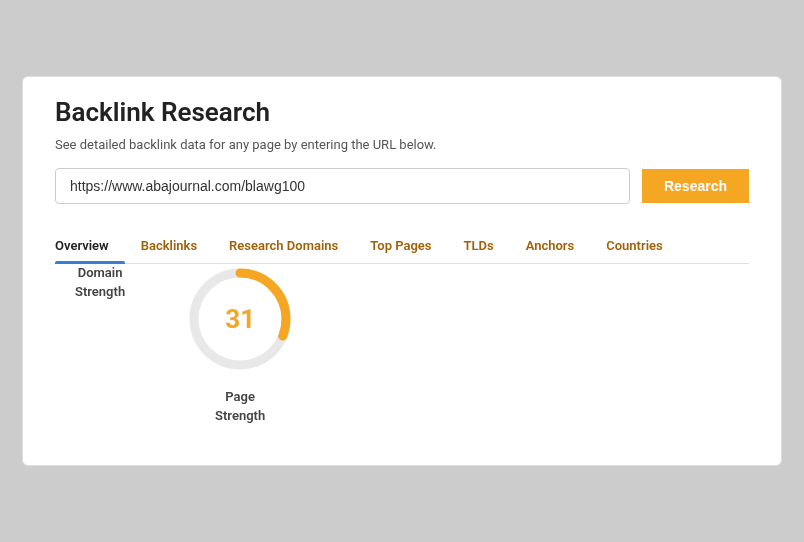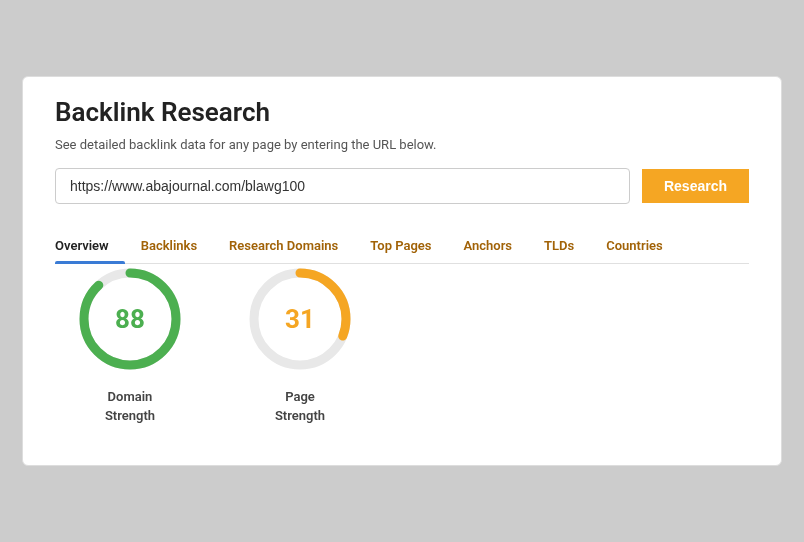--- a/index.html
+++ b/index.html
@@ -154,35 +154,28 @@
   <div class="search-row">
     <input class="url-input" type="text" value="https://www.abajournal.com/blawg100" style="">
     <button class="research-btn">Research</button>
   </div>
 
   <nav class="tabs">
     <a class="tab active">Overview</a>
     <a class="tab">Backlinks</a>
     <a class="tab">Research Domains</a>
     <a class="tab">Top Pages</a>
+    <a class="tab">TLDs</a>
     <a class="tab">Anchors</a>
-    <a class="tab">TLDs</a>
     <a class="tab">Countries</a>
   </nav>
 
   <div class="metrics-row">
 
     <div class="metric-item">
-      <div class="circle-container">
-        <svg class="circle-svg" width="110" height="110" viewBox="0 0 110 110">
-          <circle class="circle-bg" cx="55" cy="55" r="46"></circle>
-          <circle class="circle-fill-green" cx="55" cy="55" r="46" stroke-dasharray="289.03" stroke-dashoffset="34.68"></circle>
-        </svg>
-        <span class="circle-label green">88</span>
-      </div>
       <div class="metric-name">Domain<br>Strength</div>
     </div>
 
     <div class="metric-item">
       <div class="circle-container">
         <svg class="circle-svg" width="110" height="110" viewBox="0 0 110 110">
           <circle class="circle-bg" cx="55" cy="55" r="46"></circle>
           <circle class="circle-fill-orange" cx="55" cy="55" r="46" stroke-dasharray="289.03" stroke-dashoffset="199.43"></circle>
         </svg>
         <span class="circle-label orange">31</span>

